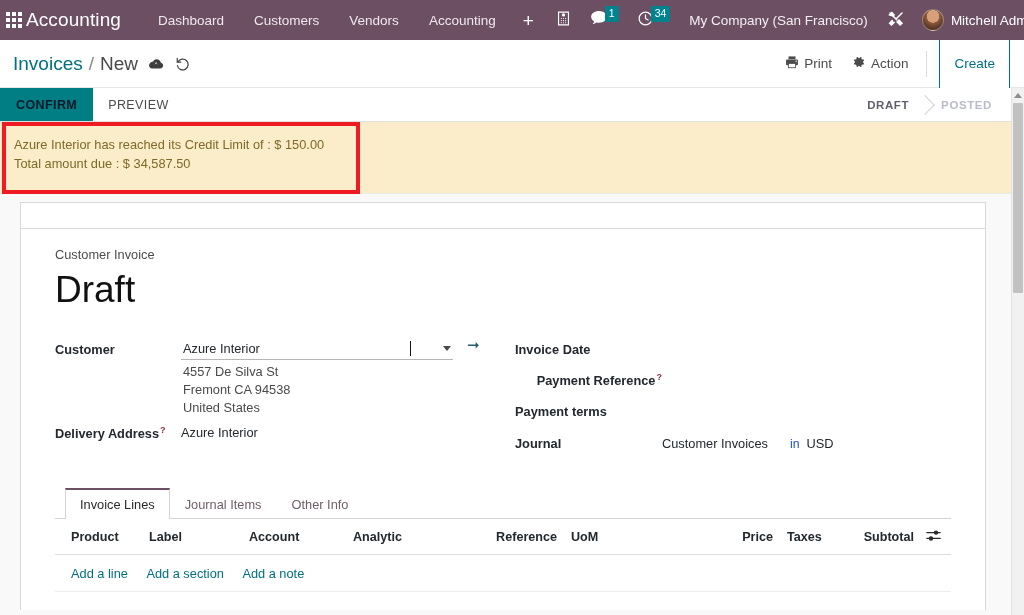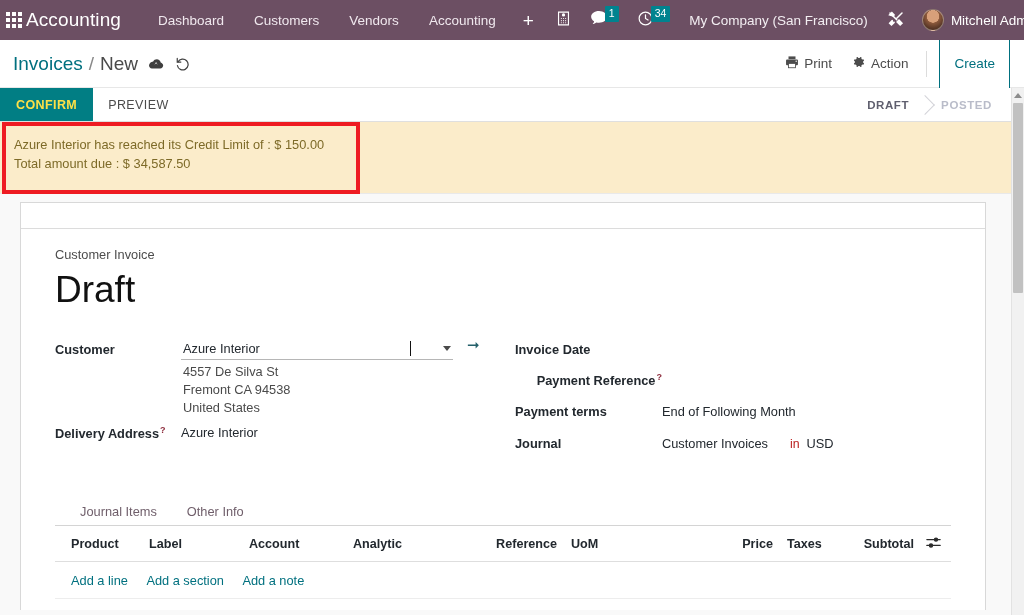--- a/index.html
+++ b/index.html
@@ -79,21 +79,21 @@
     font-family: inherit;
   }
 
   
   .cp-status-row {
     height: 34px; background: #ffffff; border-bottom: 1px solid #dfdfdf;
     display: flex; align-items: stretch; position: relative;
   }
   .status-left { display: flex; align-items: stretch; }
   .btn-confirm {
-    background: #017e84; color: #fde047; border: none; font-family: inherit;
+    background: #017e84; color: #0f172a; border: none; font-family: inherit;
     font-size: 12.5px; font-weight: 700; letter-spacing: .4px;
     padding: 0 16px; cursor: pointer; text-transform: uppercase;
   }
   .btn-preview {
     background: none; border: none; font-family: inherit; color: #4b4b4b;
     font-size: 12.5px; letter-spacing: .4px; padding: 0 15px; cursor: pointer;
     text-transform: uppercase;
   }
 
   .statusbar { margin-left: auto; display: flex; align-items: stretch; padding-right: 18px; }
@@ -174,21 +174,21 @@
     cursor: pointer; margin-right: 2px;
   }
   .m2o-open {
     margin-left: 14px; color: #25616b; font-size: 15px; cursor: pointer;
     line-height: 1; position: relative; top: -1px;
   }
   .addr-lines { margin-top: 3px; padding-left: 2px; }
   .addr-lines div { font-size: 12.8px; color: #4a4a4a; line-height: 18px; }
 
   .journal-row { display: flex; align-items: baseline; }
-  .journal-in { color: #b91c1c; font-size: 12.3px; margin: 0 7px 17px 22px; }
+  .journal-in { color: #1d4ed8; font-size: 12.3px; margin: 0 7px 10px 22px; }
 
   
   .notebook { margin-top: 22px; }
   .tabs { display: flex; border-bottom: 1px solid #d4d4d4; padding-left: 10px; }
   .tab {
     font-size: 12.8px; padding: 8px 14px 7px; cursor: pointer;
     color: #6f5e6a; border: 1px solid transparent; border-bottom: none;
     position: relative; top: 1px; background: transparent;
   }
   .tab.active {
@@ -432,36 +432,36 @@
 
             <div class="f-row" style="text-align:right;">
               <div class="f-label">
                 <span>Payment Reference</span><span class="f-help">?</span>
               </div>
               <div class="f-val placeholder-empty"></div>
             </div>
 
             <div class="f-row" style="margin-top:6px;">
               <div class="f-label">Payment terms</div>
-              <div class="f-val">End of Following Month</div>
             </div>
 
             <div class="f-row" style="margin-top:6px;">
               <div class="f-label">Journal</div>
               <div class="f-val journal-row">
                 <span>Customer Invoices</span>
                 <span class="journal-in">in</span>
                 <span>USD</span>
               </div>
             </div>
           </div>
         </div>
 
         <div class="notebook">
           <div class="tabs">
+            <div class="tab active">Invoice Lines</div>
             <div class="tab">Journal Items</div>
             <div class="tab">Other Info</div>
           </div>
 
           <table class="lines-table">
             <thead>
               <tr>
                 <th class="th-product">Product</th>
                 <th class="th-label">Label</th>
                 <th class="th-account">Account</th>

